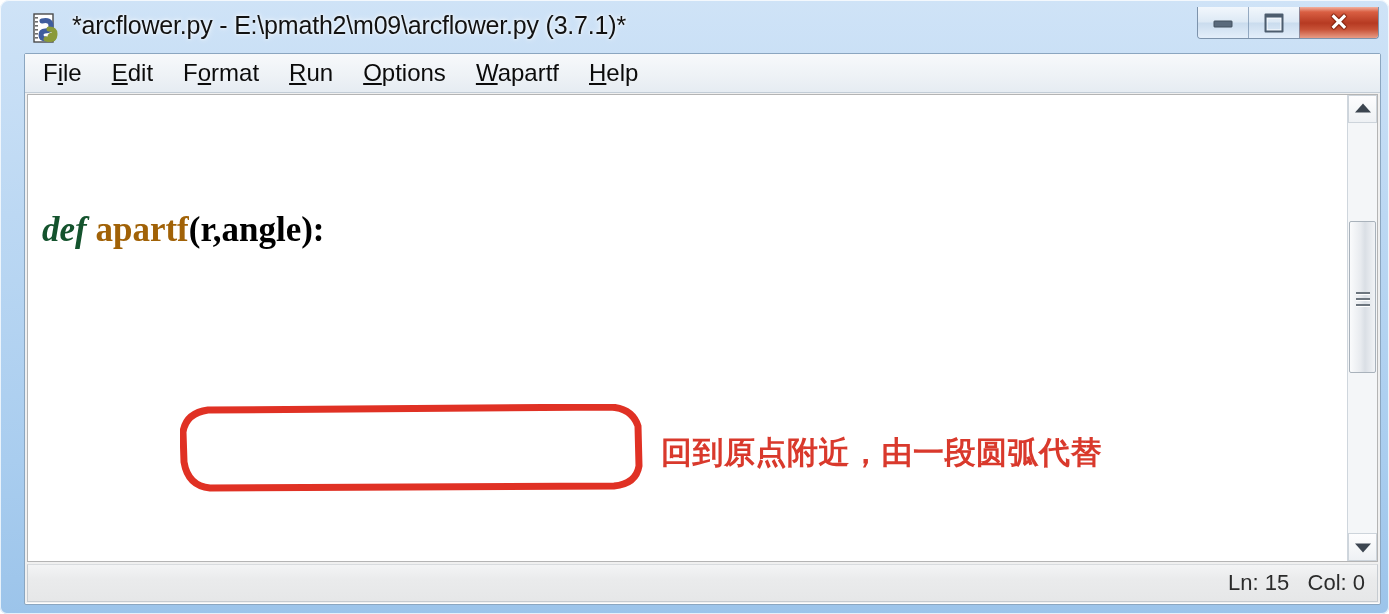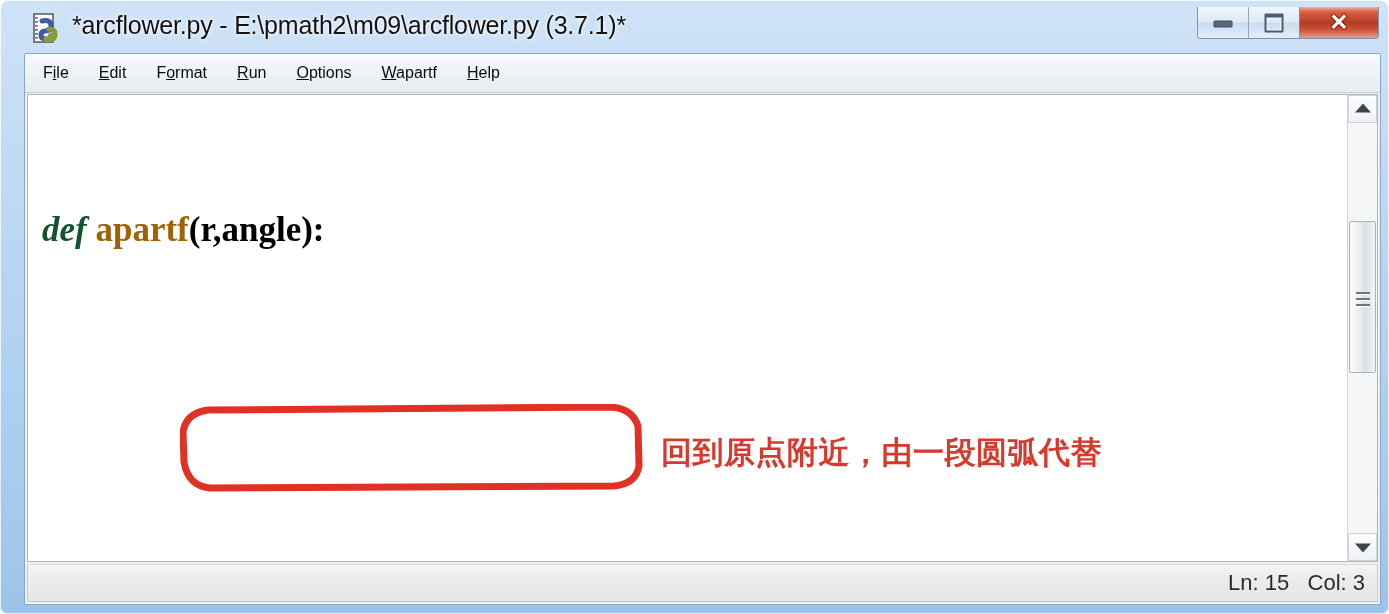--- a/index.html
+++ b/index.html
@@ -134,21 +134,21 @@
     left: 0; top: 0; right: 0;
     height: 39px;
     background: linear-gradient(180deg,#f7f9fb 0%,#eef2f6 55%,#e6ecf2 100%);
     border-bottom: 1px solid #c2ccd6;
     display: flex;
     align-items: center;
     padding-left: 18px;
     box-sizing: border-box;
   }
   .menu-item {
-    font-size: 16px;
+    font-size: 24px;
     color: #0b0b0b;
     margin-right: 30px;
     white-space: nowrap;
     cursor: default;
     line-height: 1;
     text-align: center;
   }
   .menu-item .mn { text-decoration: underline; }
 
   
@@ -366,18 +366,18 @@
               <path d="M28 6 L430 3 Q452 4 458 22 L459 62 Q456 80 434 82 L30 84 Q8 82 4 58 L3 28 Q6 9 28 6 Z" fill="none" stroke="#e03124" stroke-width="7" stroke-linecap="round" stroke-linejoin="round"></path>
             </svg>
           </div>
 
           <div class="anno-text" id="anno-text-1">回到原点附近，由一段圆弧代替</div>
           <div class="anno-text" id="anno-text-2"></div>
         </div>
       </div>
 
       <div id="status-bar">
-        <div id="status-text">Ln: 15   Col: 3</div>
+        <div id="status-text">Ln: 15   Col: 0</div>
       </div>
 
     </div>
   </div>
 </div>
 
 </body></html>

